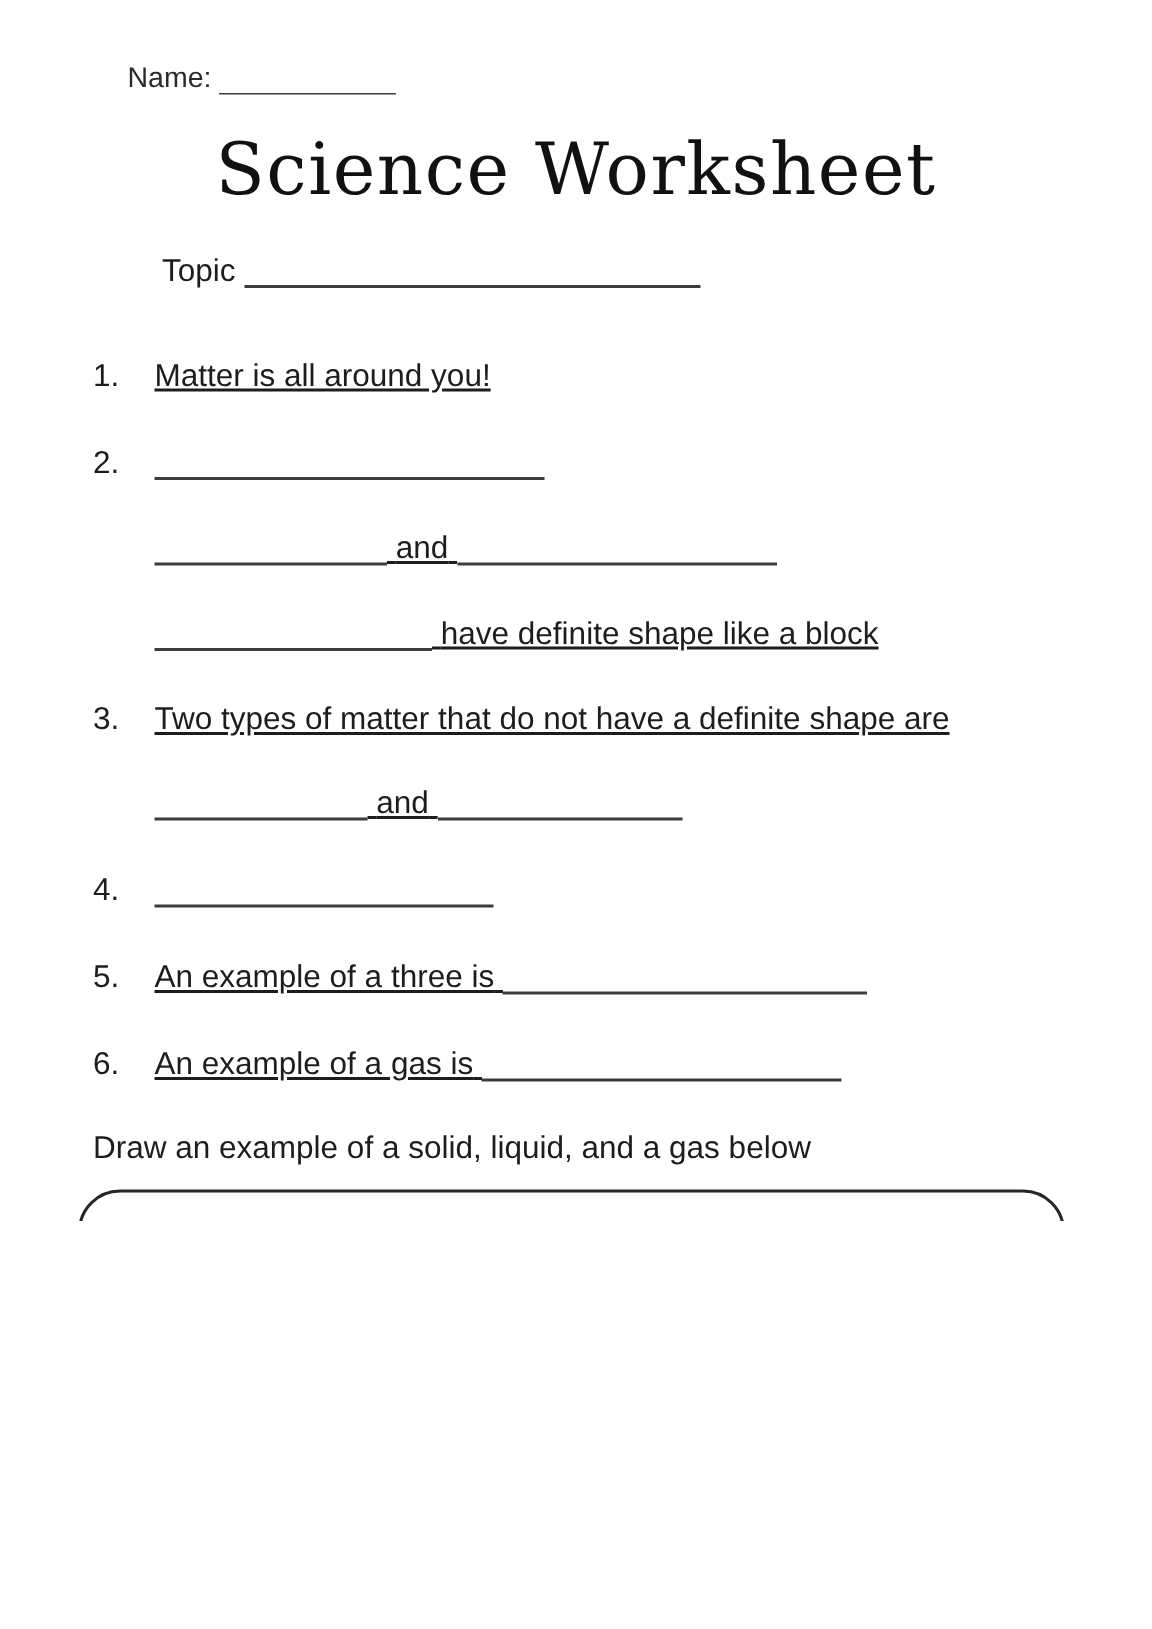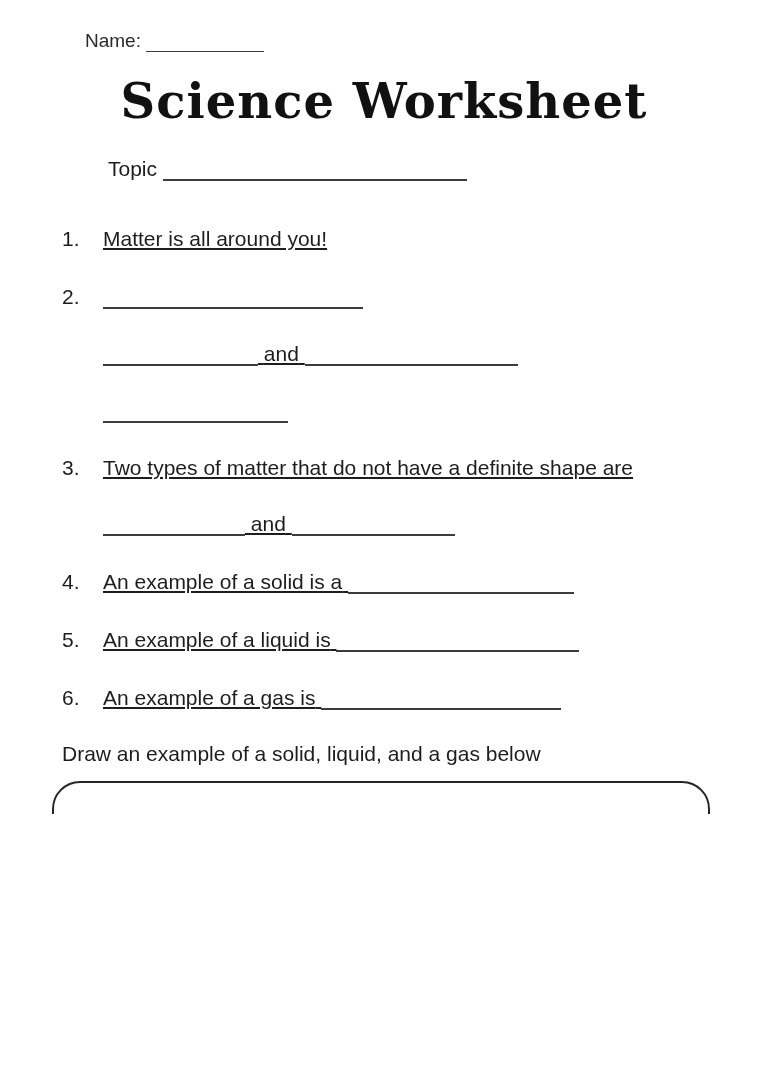--- a/index.html
+++ b/index.html
@@ -1,21 +1,21 @@
 <!DOCTYPE html>
 <html><head>
 <meta charset="utf-8">
 <style>
   html,body{margin:0;padding:0;background:#ffffff;}
   .page{
     position:relative;
     width:768px;height:814px;
     background:#ffffff;
     box-sizing:border-box;
-    padding-top:28px;
+    padding-top:40px;
     font-family:"Liberation Sans", sans-serif;
     color:#1d1d1d;
     overflow:hidden;
   }
   
   .name-row{
     margin-left:85px;
     font-size:19px;line-height:26px;
     color:#2a2a2a;
   }
@@ -35,21 +35,21 @@
   .w142{width:142px;}
   .w163{width:163px;}
   .w226{width:226px;}
   .w243{width:243px;}
   .w240{width:240px;}
 
   .title{
     margin:18px 0 0 0;
     text-align:center;
     font-family:"DejaVu Serif", serif;
-    font-weight:700;
+    font-weight:400;
     font-size:48px;
     line-height:58px;
     letter-spacing:1px;
     color:#111111;
   }
   .topic-row{
     margin:24px 0 0 108px;
     font-size:21px;line-height:30px;
   }
 
@@ -115,20 +115,21 @@
       <div class="q-line">
         <span class="blank w260"></span>
       </div>
       <div class="q-line">
         <span class="blank w155"></span>
         <span>and</span>
         <span class="blank w213"></span>
       </div>
       <div class="q-line">
         <span class="blank w185"></span>
+        <span>have definite shape like a block</span>
       </div>
     </div>
   </div>
 
   <div class="q mt27">
     <span class="q-num">3.</span>
     <div class="q-content">
       <div class="q-line">
         <span>Two types of matter that do not have a definite shape are</span>
       </div>
@@ -137,31 +138,30 @@
         <span>and</span>
         <span class="blank w163"></span>
       </div>
     </div>
   </div>
 
   <div class="q mt28">
     <span class="q-num">4.</span>
     <div class="q-content">
       <div class="q-line">
-        <span>An example of a solid is a</span>
         <span class="blank w226"></span>
       </div>
     </div>
   </div>
 
   <div class="q mt28">
     <span class="q-num">5.</span>
     <div class="q-content">
       <div class="q-line">
-        <span>An example of a liquid is</span>
+        <span>An example of a three is</span>
         <span class="blank w243"></span>
       </div>
     </div>
   </div>
 
   <div class="q mt28">
     <span class="q-num">6.</span>
     <div class="q-content">
       <div class="q-line">
         <span>An example of a gas is</span>

